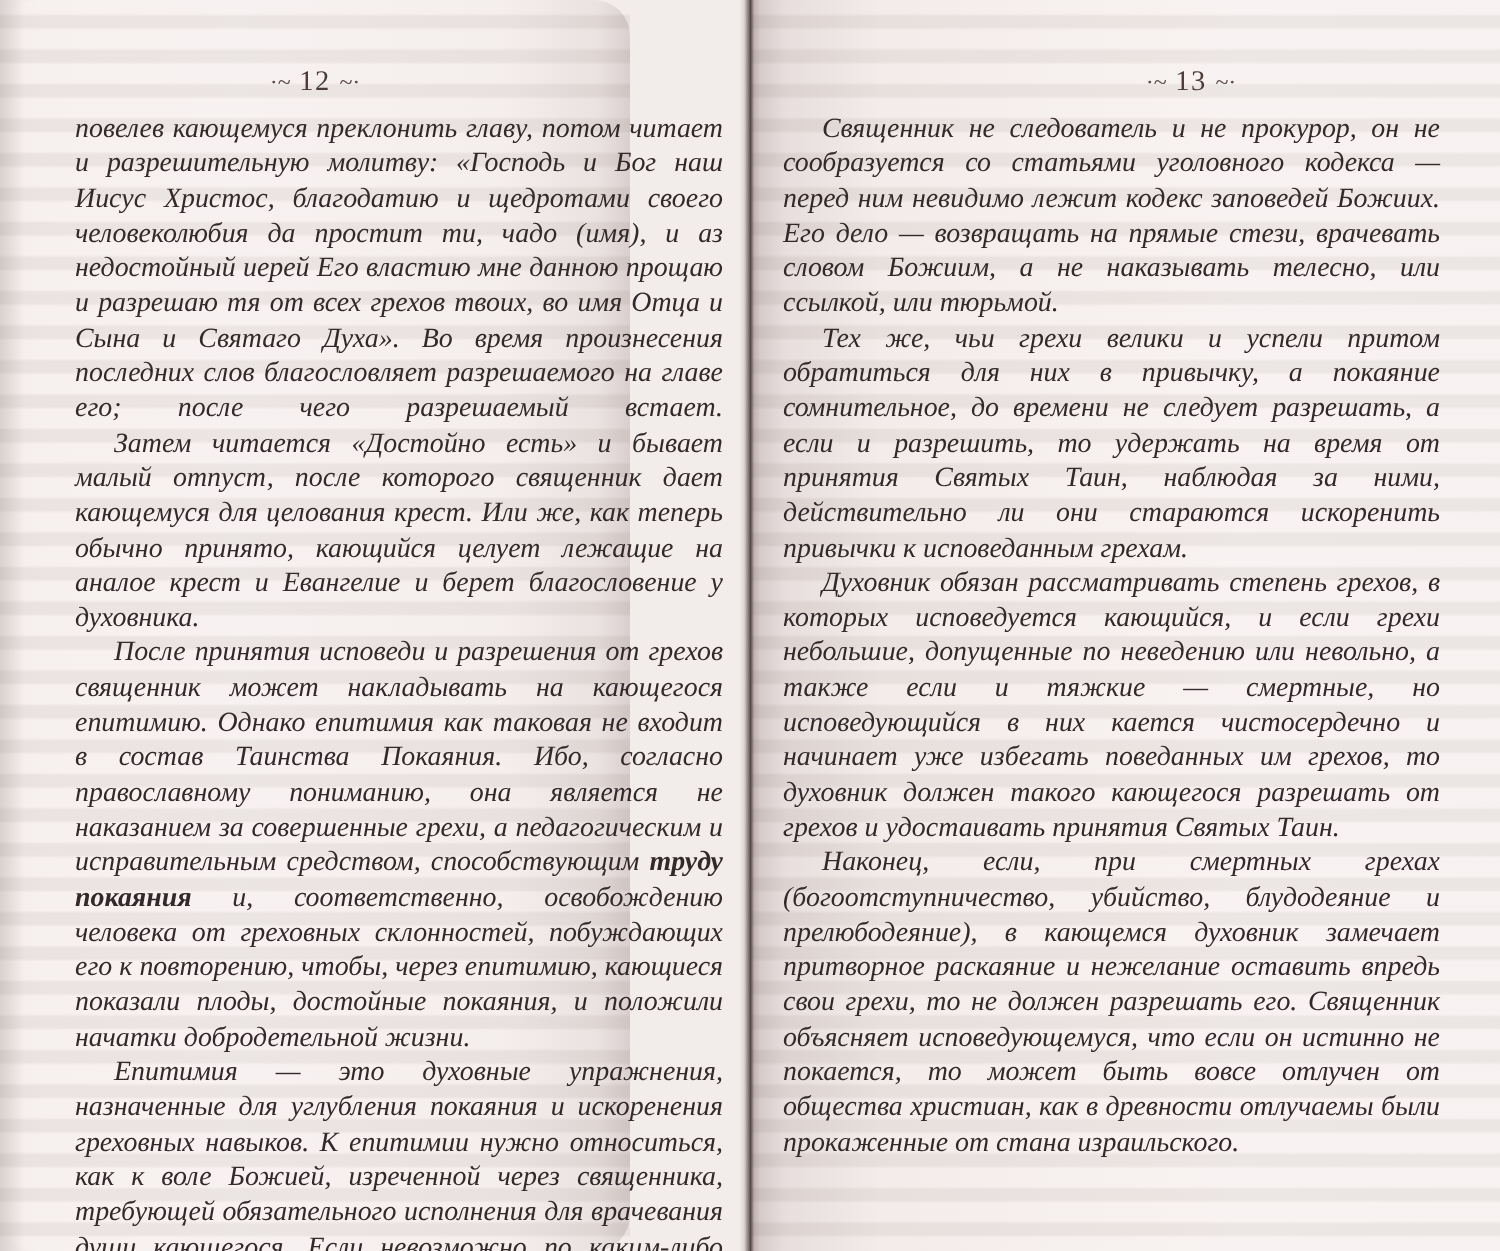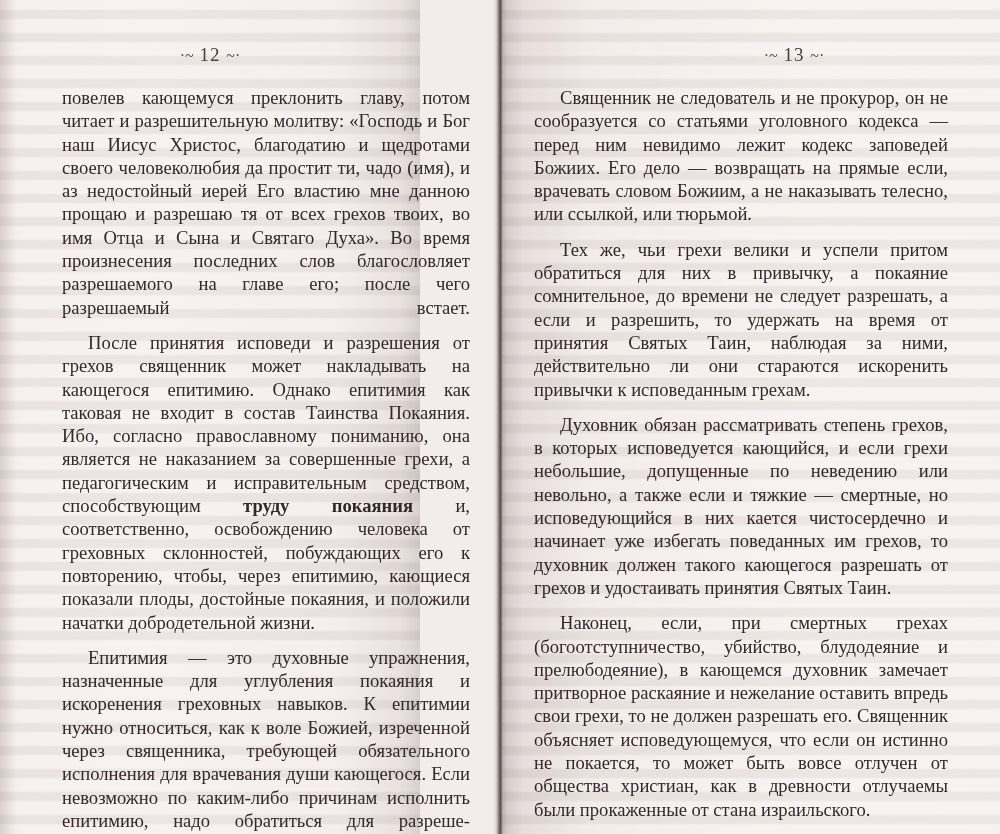--- a/index.html
+++ b/index.html
@@ -28,20 +28,21 @@
     left: 0;
     width: 420px;
     background:
       linear-gradient(to right,
         #f3ecea 0%,
         #f6f0ef 6%,
         #f7f2f1 38%,
         #f4eeed 80%,
         #eae2e1 95%,
         #d9cfce 100%);
+    border-radius: 24px;
   }
   .page-right {
     left: 500px;
     width: 588px;
     background:
       linear-gradient(to left,
         #f4eeec 0%,
         #f7f2f1 8%,
         #f8f3f2 45%,
         #f3ecea 85%,
@@ -125,22 +126,23 @@
   }
   .page-left .textblock {
     left: 50px;
     width: 432px;
   }
   .page-right .textblock {
     left: 22px;
     width: 438px;
   }
   .textblock p {
-    margin: 12px;
+    margin: 0;
     text-indent: 26px;
+    font-style: italic;
   }
   .textblock p.noindent {
     text-indent: 0;
   }
   .section-heading {
     margin: 11px 0 8px 0;
     text-align: center;
     font-style: italic;
     font-size: 21px;
     letter-spacing: 1.2px;
@@ -163,20 +165,21 @@
     <div class="folio">
       <span class="orn">·~</span>
       <span>12</span>
       <span class="orn">~·</span>
     </div>
 
     <div class="textblock">
 
       <p class="noindent justify-all">повелев кающемуся преклонить главу, потом читает и разрешительную молитву: «Господь и Бог наш Иисус Христос, благодатию и щедротами своего человеколюбия да простит ти, чадо (имя), и аз недостойный иерей Его властию мне данною прощаю и разрешаю тя от всех грехов твоих, во имя Отца и Сына и Святаго Духа». Во время произнесения последних слов благословляет разрешаемого на главе его; после чего разрешаемый встает.</p>
 
+      <p>Затем читается «Достойно есть» и бывает малый отпуст, после которого священник дает кающемуся для целования крест. Или же, как теперь обычно принято, кающийся целует лежащие на аналое крест и Евангелие и берет благословение у духовника.</p>
 
 
       <p><span>После принятия исповеди и разрешения от грехов священник может накладывать на кающегося епитимию. Однако епитимия как таковая не входит в состав Таинства Покаяния. Ибо, согласно православному пониманию, она является не наказанием за совершенные грехи, а педагогическим и исправительным средством, способствующим </span><b class="em-bold">труду покаяния</b><span> и, соответственно, освобождению человека от греховных склонностей, побуждающих его к повторению, чтобы, через епитимию, кающиеся показали плоды, достойные покаяния, и положили начатки добродетельной жизни.</span></p>
 
       <p class="justify-all">Епитимия — это духовные упражнения, назначенные для углубления покаяния и искоренения греховных навыков. К епитимии нужно относиться, как к воле Божией, изреченной через священника, требующей обязательного исполнения для врачевания души кающегося. Если невозможно по каким-либо причинам исполнить епитимию, надо обратиться для разреше-</p>
 
     </div>
   </div>
 
   <div class="page page-right">
@@ -186,21 +189,21 @@
     <div class="folio">
       <span class="orn">·~</span>
       <span>13</span>
       <span class="orn">~·</span>
     </div>
 
     <div class="textblock">
 
 
 
-      <p>Священник не следователь и не прокурор, он не сообразуется со статьями уголовного кодекса — перед ним невидимо лежит кодекс заповедей Божиих. Его дело — возвращать на прямые если, врачевать словом Божиим, а не наказывать телесно, или ссылкой, или тюрьмой.</p>
+      <p>Священник не следователь и не прокурор, он не сообразуется со статьями уголовного кодекса — перед ним невидимо лежит кодекс заповедей Божиих. Его дело — возвращать на прямые стези, врачевать словом Божиим, а не наказывать телесно, или ссылкой, или тюрьмой.</p>
 
       <p>Тех же, чьи грехи велики и успели притом обратиться для них в привычку, а покаяние сомнительное, до времени не следует разрешать, а если и разрешить, то удержать на время от принятия Святых Таин, наблюдая за ними, действительно ли они стараются искоренить привычки к исповеданным грехам.</p>
 
       <p>Духовник обязан рассматривать степень грехов, в которых исповедуется кающийся, и если грехи небольшие, допущенные по неведению или невольно, а также если и тяжкие — смертные, но исповедующийся в них кается чистосердечно и начинает уже избегать поведанных им грехов, то духовник должен такого кающегося разрешать от грехов и удостаивать принятия Святых Таин.</p>
 
       <p><span>Наконец, если, при смертных грехах (богоотступничество, убийство, блудодеяние и прелюбодеяние), в кающемся духовник замечает притворное раскаяние и нежелание оставить впредь свои грехи, то не должен разрешать его. Священник объясняет исповедующемуся, что если он истинно не покается, то может быть вовсе отлучен от общества христиан, как в древности отлучаемы были прокаженные от стана израильского.</span></p>
 
     </div>
   </div>
 

